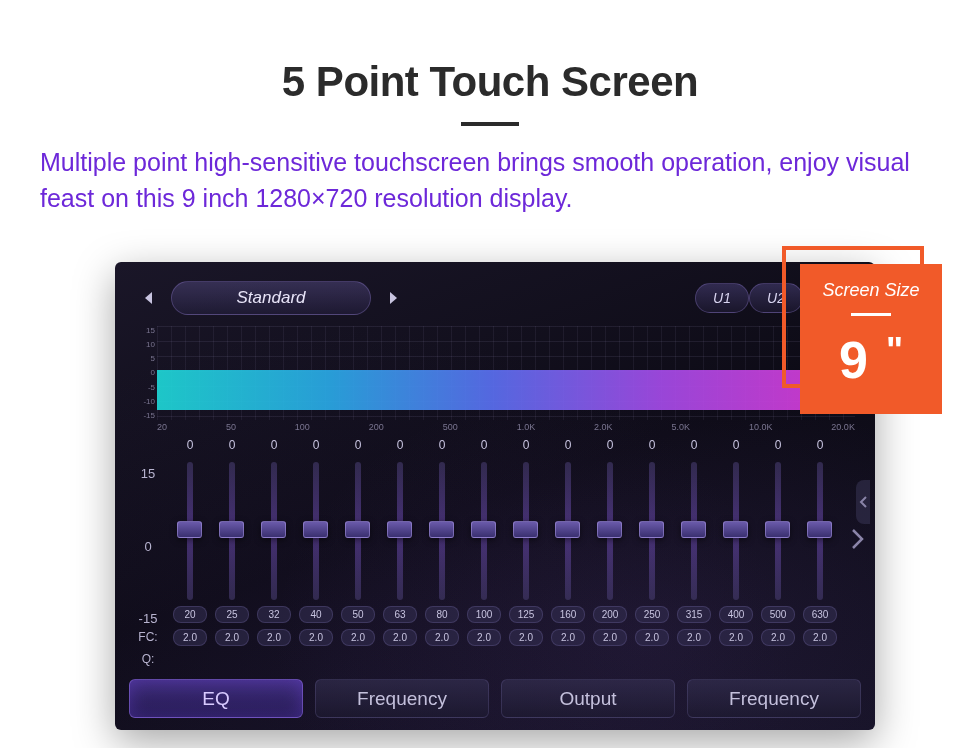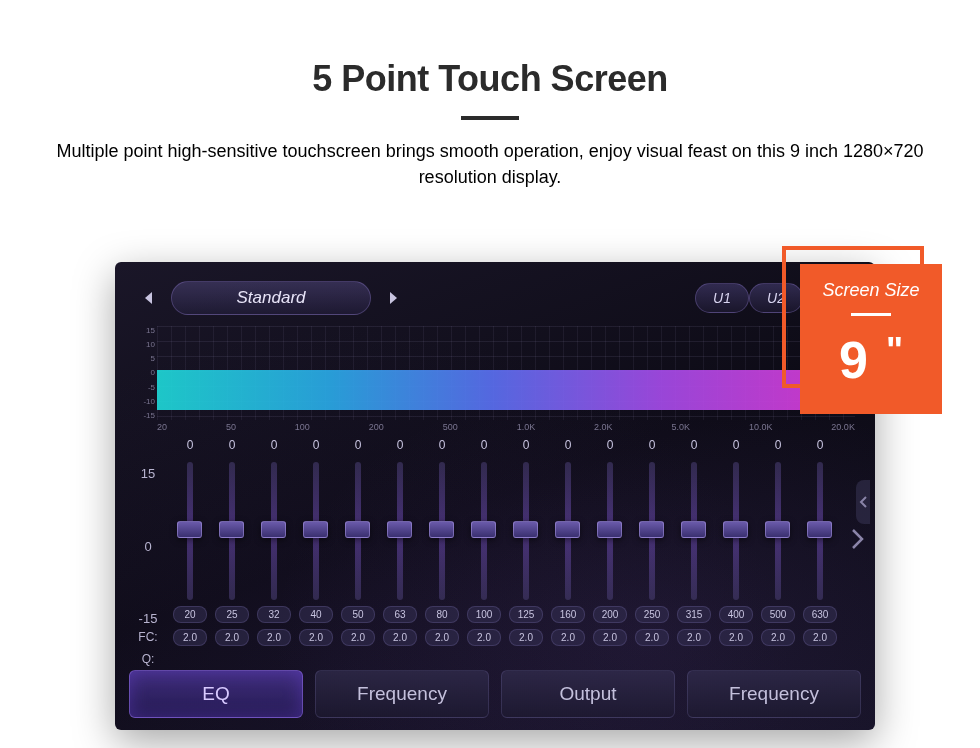--- a/index.html
+++ b/index.html
@@ -6,36 +6,36 @@
 body {
   width: 980px;
   height: 748px;
   background: #fff;
   font-family: Arial, Helvetica, sans-serif;
   position: relative;
   overflow: hidden;
 }
 .hero-title {
   text-align: center;
-  font-size: 36px;
+  font-size: 42px;
   font-weight: 800;
   color: #2b2b2b;
   margin-top: 58px;
   letter-spacing: -0.5px;
 }
 .title-divider {
   width: 58px;
   height: 4px;
   background: #2b2b2b;
   margin: 16px auto 0;
 }
 .hero-subtitle {
-  text-align: center;
-  font-size: 18px;
-  color: #000000;
+  text-align: left;
+  font-size: 25px;
+  color: #6d28d9;
   margin: 18px auto 0;
   max-width: 900px;
   line-height: 1.45;
 }
 .device {
   position: absolute;
   left: 115px;
   top: 262px;
   width: 760px;
   height: 468px;
@@ -250,21 +250,21 @@
   border-radius: 8px 0 0 8px;
   display:flex;align-items:center;justify-content:center;
   color:#8a84a8;
 }
 
 .tabs {
   position: absolute;
   left: 14px;
   right: 14px;
   bottom: 12px;
-  height: 48px;
+  height: 39px;
   display: flex;
   gap: 12px;
   justify-content: flex-end;
 }
 .tab {
   flex: 1;
   border-radius: 6px;
   background: linear-gradient(180deg, rgba(55,50,85,0.6), rgba(30,27,50,0.6));
   border: 1px solid rgba(120,110,170,0.25);
   color: #c4c0dc;

